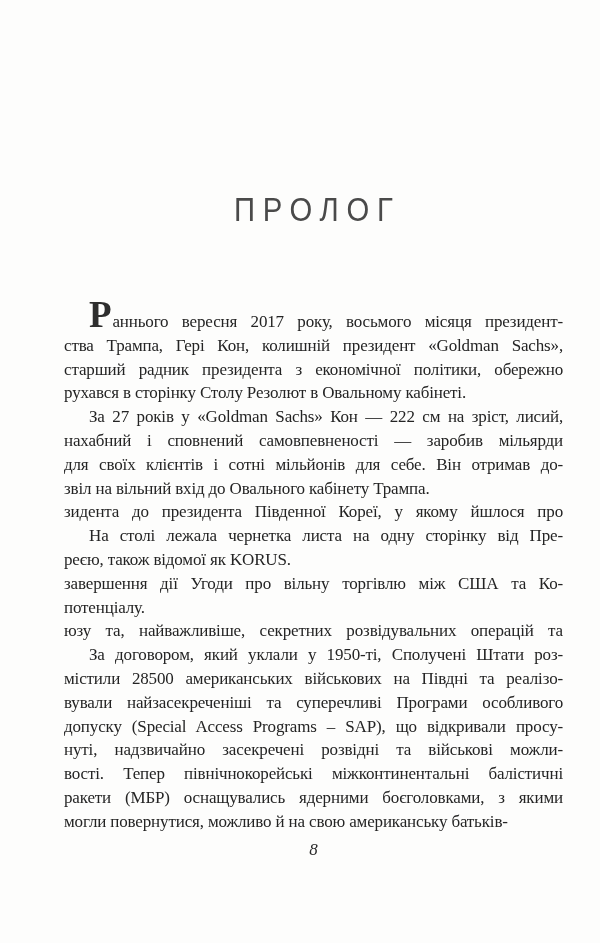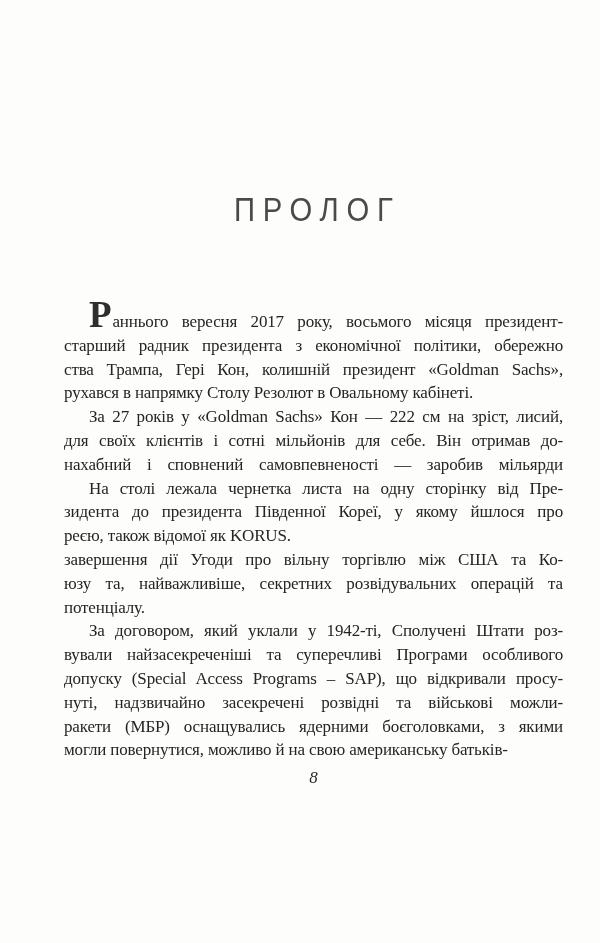--- a/index.html
+++ b/index.html
@@ -61,43 +61,46 @@
 </style>
 </head>
 <body>
 
 <div class="sheet">
   <div class="content">
     <h1 class="chapter-title">ПРОЛОГ</h1>
     <div class="text-block">
         <div class="para">
           <div class="line just first"><span class="dropcap">Р</span>аннього вересня 2017 року, восьмого місяця президент-</div>
+          <div class="line just">ства Трампа, Гері Кон, колишній президент «Goldman Sachs»,</div>
           <div class="line just">старший радник президента з економічної політики, обережно</div>
-          <div class="line just">ства Трампа, Гері Кон, колишній президент «Goldman Sachs»,</div>
-          <div class="line">рухався в напрямку Столу Резолют в Овальному кабінеті.</div>
+          <div class="line">рухався в сторінку Столу Резолют в Овальному кабінеті.</div>
         </div>
         <div class="para">
           <div class="line just first">За 27 років у «Goldman Sachs» Кон — 222 см на зріст, лисий,</div>
+          <div class="line just">нахабний і сповнений самовпевненості — заробив мільярди</div>
           <div class="line just">для своїх клієнтів і сотні мільйонів для себе. Він отримав до-</div>
-          <div class="line just">нахабний і сповнений самовпевненості — заробив мільярди</div>
+          <div class="line">звіл на вільний вхід до Овального кабінету Трампа.</div>
         </div>
         <div class="para">
+          <div class="line just">зидента до президента Південної Кореї, у якому йшлося про</div>
           <div class="line just first">На столі лежала чернетка листа на одну сторінку від Пре-</div>
-          <div class="line just">зидента до президента Південної Кореї, у якому йшлося про</div>
           <div class="line">реєю, також відомої як KORUS.</div>
           <div class="line just">завершення дії Угоди про вільну торгівлю між США та Ко-</div>
         </div>
         <div class="para">
+          <div class="line">потенціалу.</div>
           <div class="line just">юзу та, найважливіше, секретних розвідувальних операцій та</div>
-          <div class="line">потенціалу.</div>
         </div>
         <div class="para">
-          <div class="line just first">За договором, який уклали у 1942-ті, Сполучені Штати роз-</div>
+          <div class="line just first">За договором, який уклали у 1950-ті, Сполучені Штати роз-</div>
+          <div class="line just">містили 28500 американських військових на Півдні та реалізо-</div>
           <div class="line just">вували найзасекреченіші та суперечливі Програми особливого</div>
           <div class="line just">допуску (Special Access Programs – SAP), що відкривали просу-</div>
           <div class="line just">нуті, надзвичайно засекречені розвідні та військові можли-</div>
+          <div class="line just">вості. Тепер північнокорейські міжконтинентальні балістичні</div>
           <div class="line just">ракети (МБР) оснащувались ядерними боєголовками, з якими</div>
           <div class="line">могли повернутися, можливо й на свою американську батьків-</div>
         </div>
       </div>
     <div class="page-number">8</div>
   </div>
 </div>
 
 </body></html>

